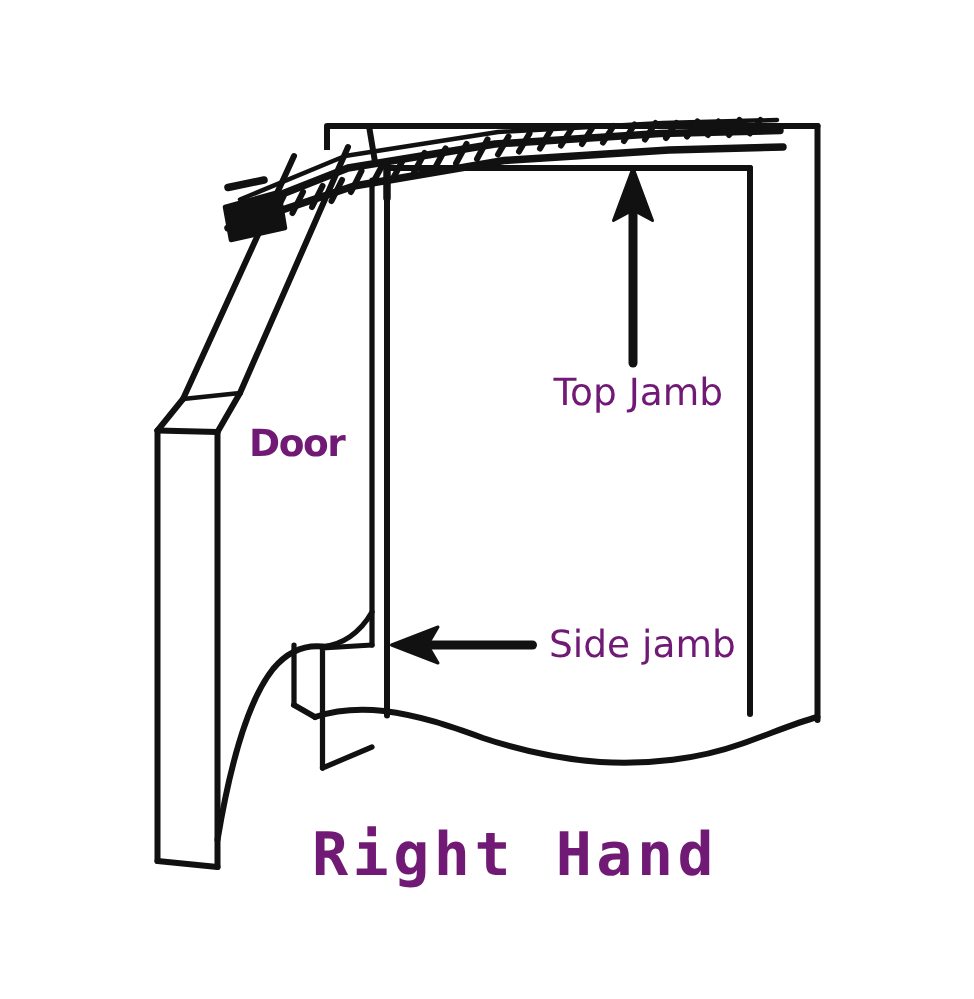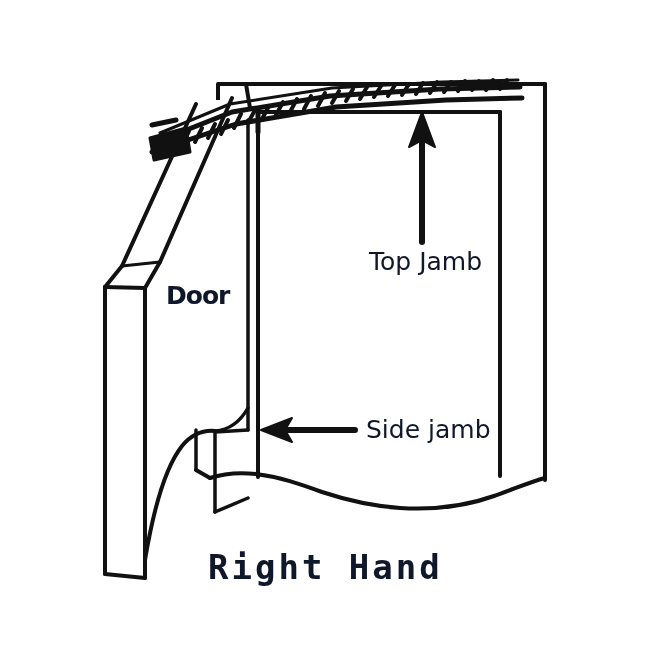--- a/index.html
+++ b/index.html
@@ -21,21 +21,21 @@
   #door-diagram-svg {
     position: absolute;
     left: 0;
     top: 0;
     width: 649px;
     height: 666px;
     display: block;
   }
   .lbl {
     position: absolute;
-    color: #0f172a;
+    color: #701a75;
     white-space: nowrap;
     line-height: 1;
   }
   #label-door {
     left: 166px;
     top: 283px;
     font-family: "DejaVu Sans", sans-serif;
     font-size: 25px;
     font-weight: 700;
     letter-spacing: -1px;
@@ -53,21 +53,21 @@
     top: 417px;
     font-family: "DejaVu Sans", sans-serif;
     font-size: 25px;
     font-weight: 400;
     letter-spacing: 0px;
   }
   #caption-right-hand {
     left: 208px;
     top: 550px;
     font-family: "DejaVu Sans Mono", "Liberation Mono", monospace;
-    font-size: 34px;
+    font-size: 40px;
     font-weight: 700;
     letter-spacing: 3px;
   }
 </style>
 </head>
 <body>
 
 <div id="diagram-page">
 
   <svg id="door-diagram-svg" viewBox="0 0 649 666" xmlns="http://www.w3.org/2000/svg">

